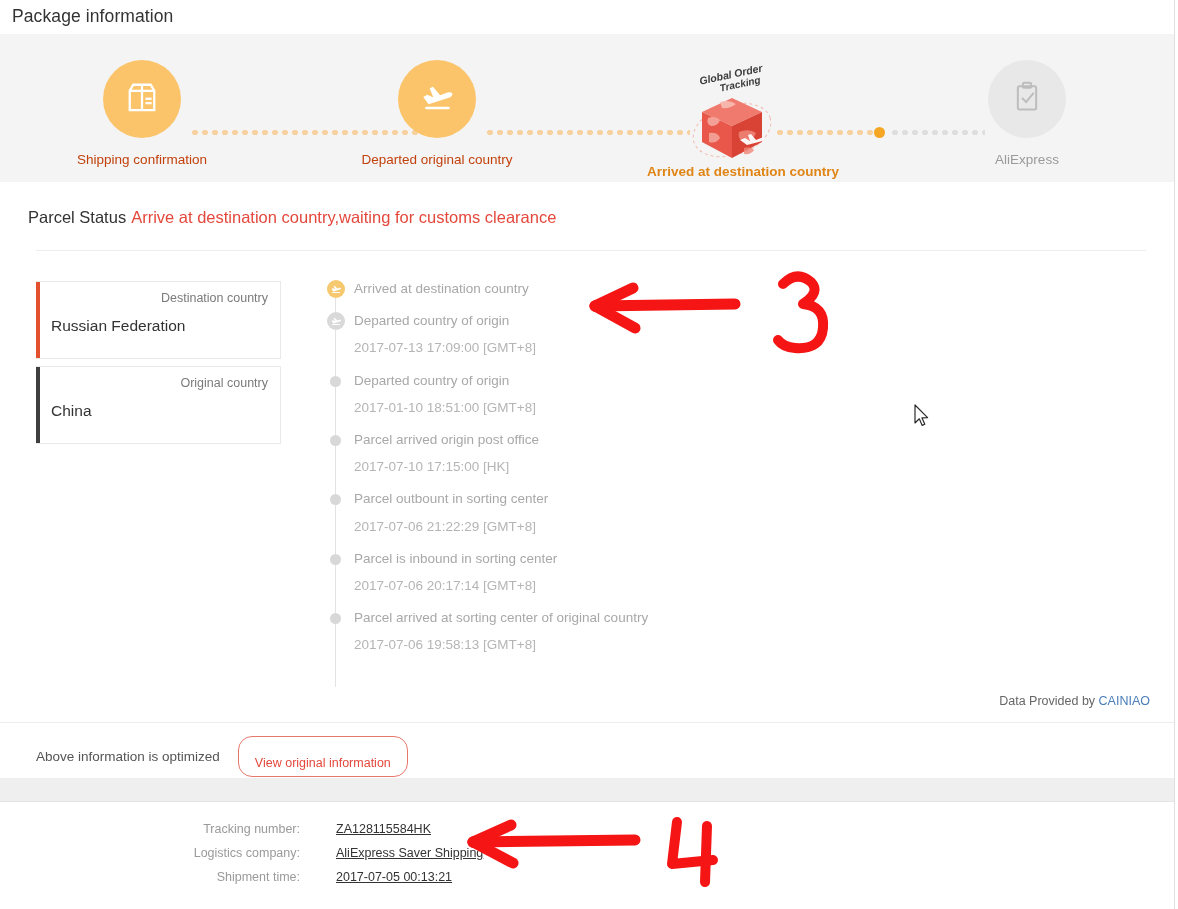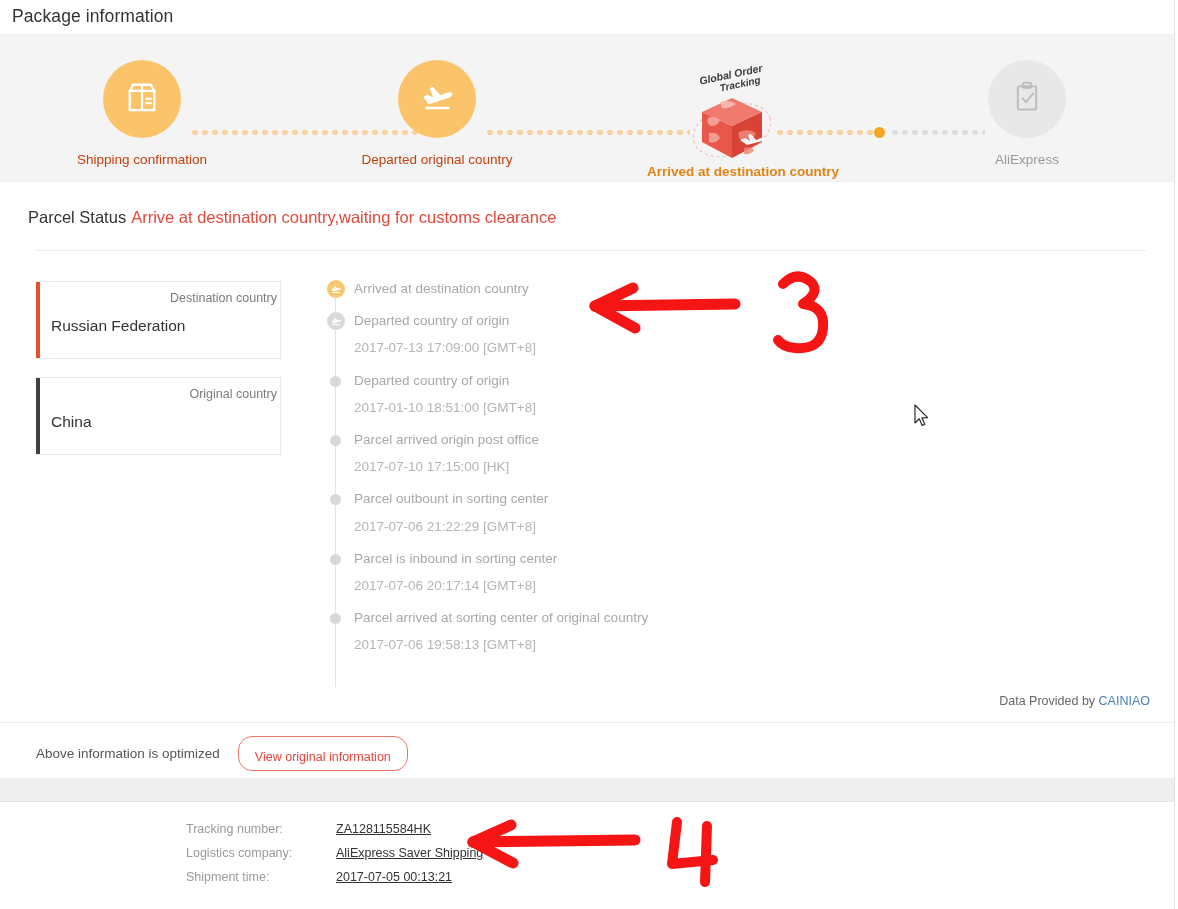--- a/index.html
+++ b/index.html
@@ -129,22 +129,22 @@
     background: #ededed;
   }
 
   
   .cards { position: absolute; left: 36px; top: 281px; width: 245px; }
   .card {
     position: relative;
     border: 1px solid #e9e9e9;
     background: #ffffff;
     height: 78px;
-    padding: 8px 3px 0 14px;
-    margin-bottom: 18px;
+    padding: 8px 12px 0 14px;
+    margin-bottom: 7px;
   }
   .card::before {
     content: "";
     position: absolute;
     left: -1px; top: 0; bottom: 0;
     width: 4px;
   }
   .card.dest::before { background: #e2502e; }
   .card.orig::before { background: #3f3f3f; }
   .card .card-label {
@@ -235,21 +235,21 @@
   .optimized .txt {
     font-size: 13.5px;
     color: #555555;
   }
   .pill-btn {
     margin-left: 18px;
     border: 1px solid #e8776b;
     color: #e4483c;
     background: #ffffff;
     border-radius: 14px;
-    padding: 13px 16px 6px;
+    padding: 19px 16px 6px;
     font-size: 12.5px;
     font-family: "Liberation Sans", sans-serif;
     cursor: pointer;
     white-space: nowrap;
   }
 
   
   .footer-band {
     position: absolute;
     left: 0; top: 778px;
@@ -266,20 +266,21 @@
     position: absolute;
     left: 186px; top: 822px;
   }
   .fi-row {
     display: flex;
     align-items: baseline;
     height: 24px;
   }
   .fi-key {
     width: 114px;
+    text-align: right;
     font-size: 12.5px;
     color: #9a9a9a;
     white-space: nowrap;
   }
   .fi-val {
     margin-left: 36px;
     font-size: 12.5px;
     color: #333333;
     white-space: nowrap;
     text-decoration: underline;

